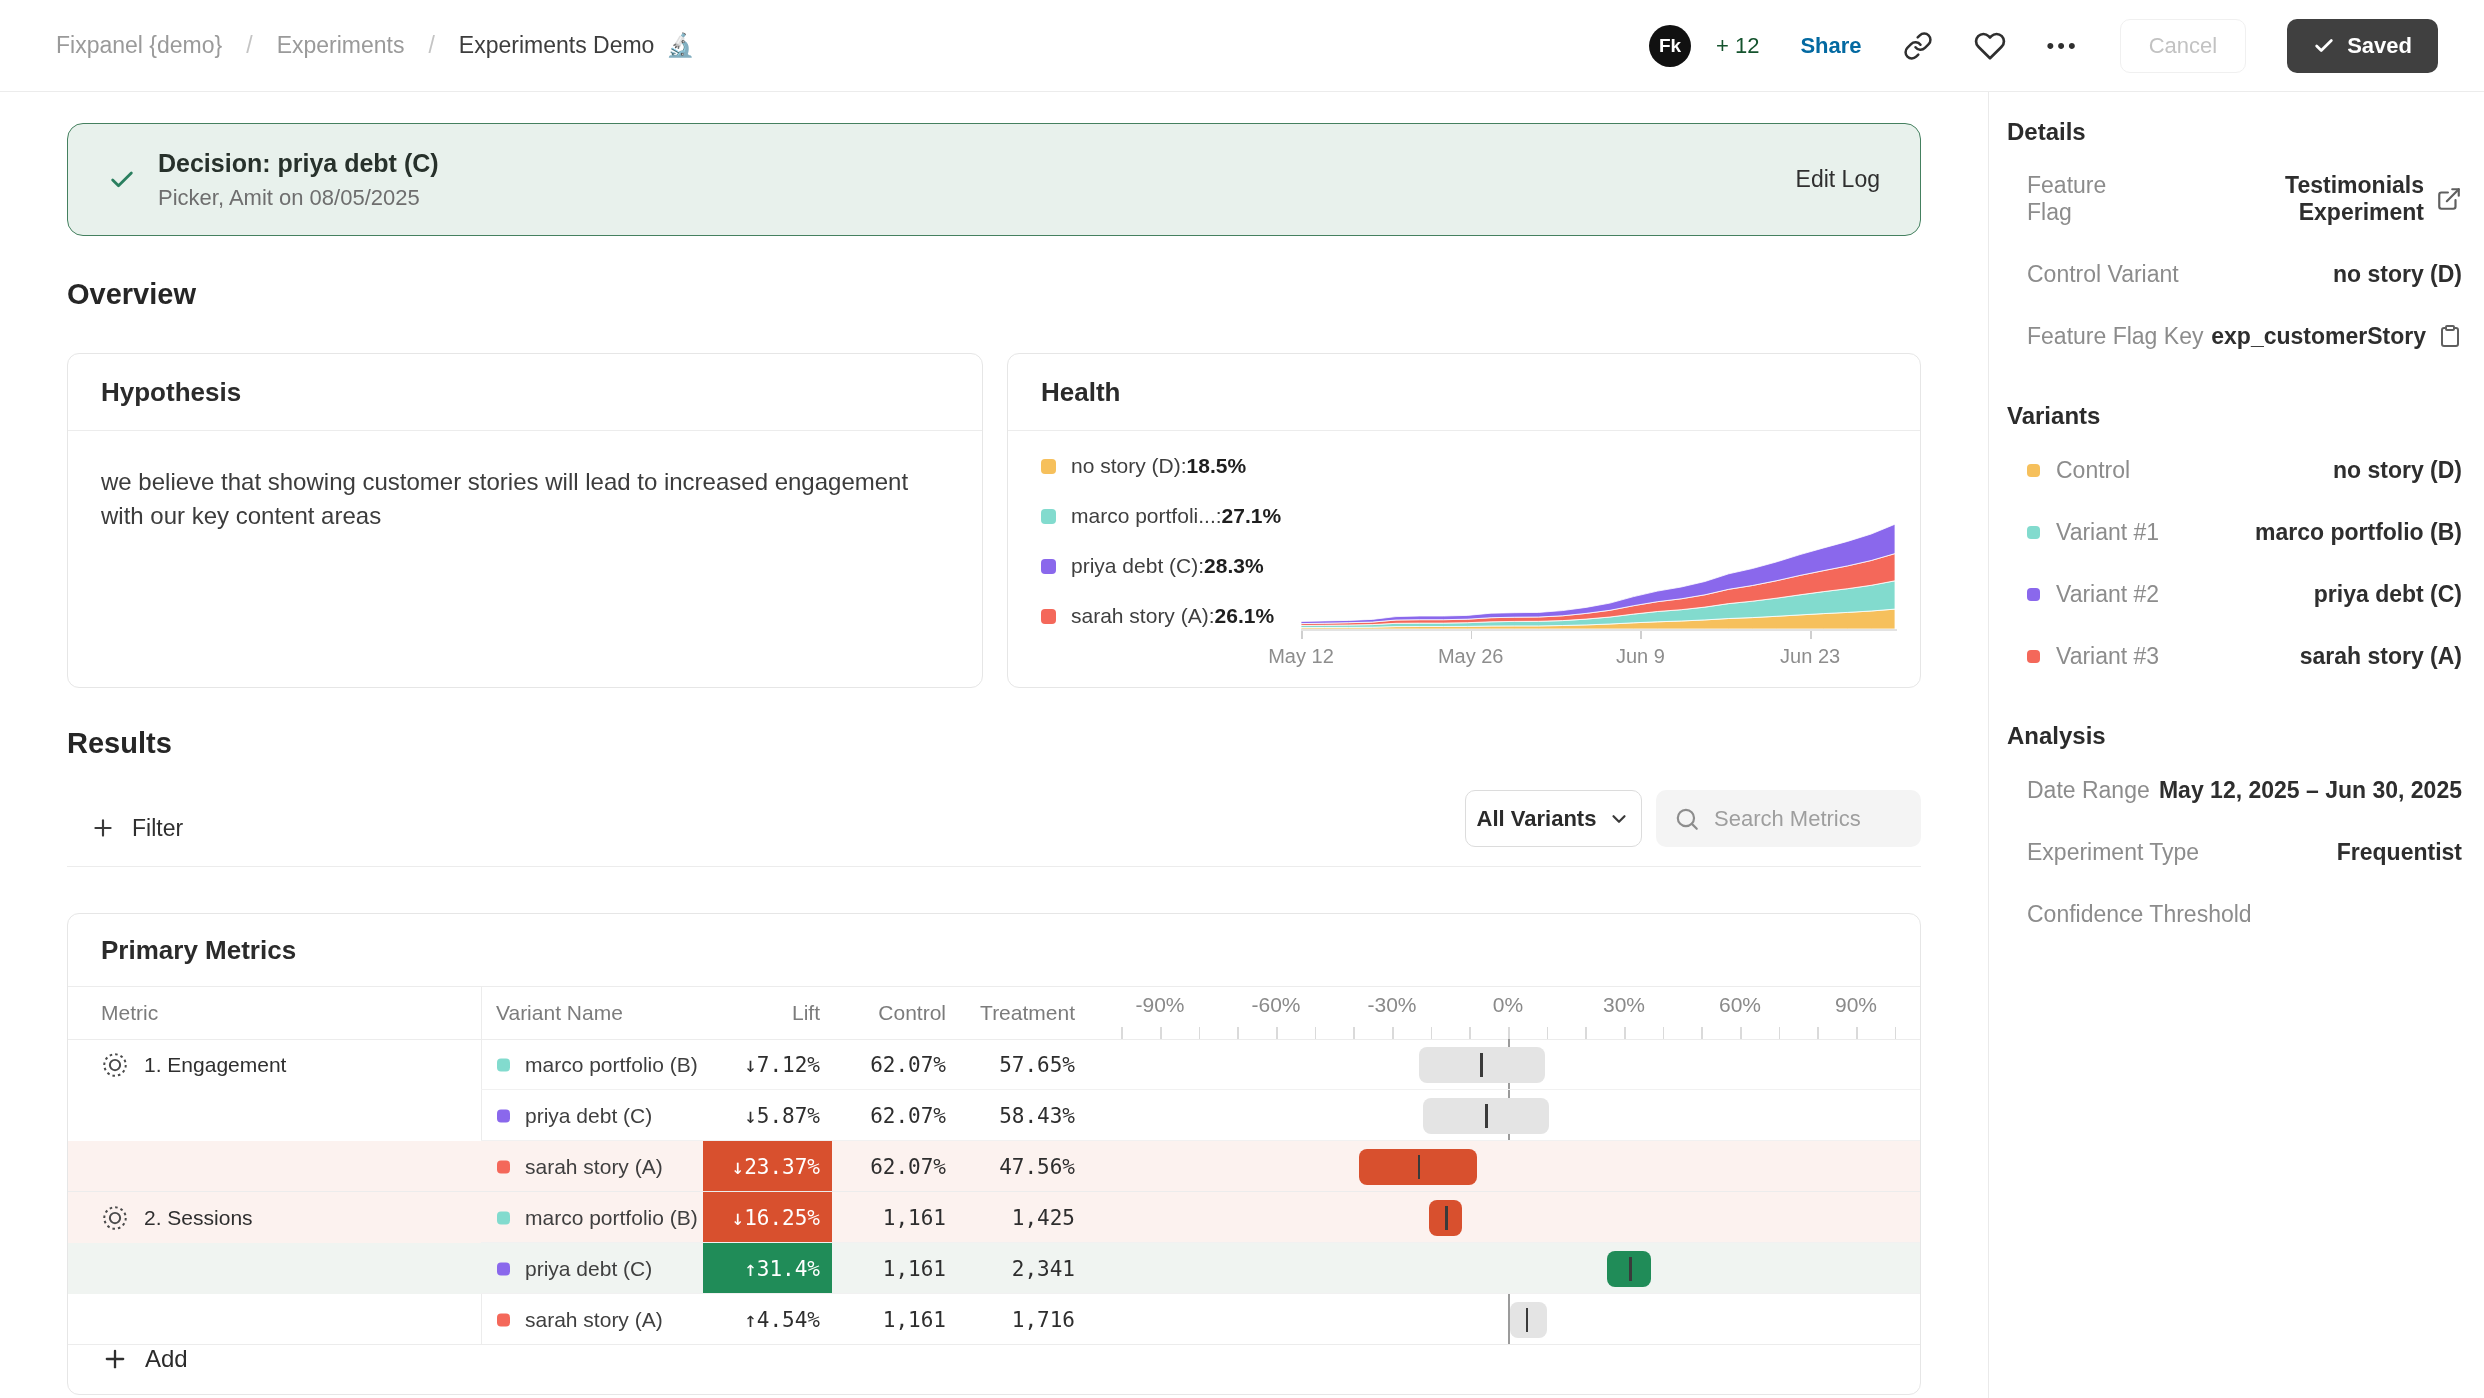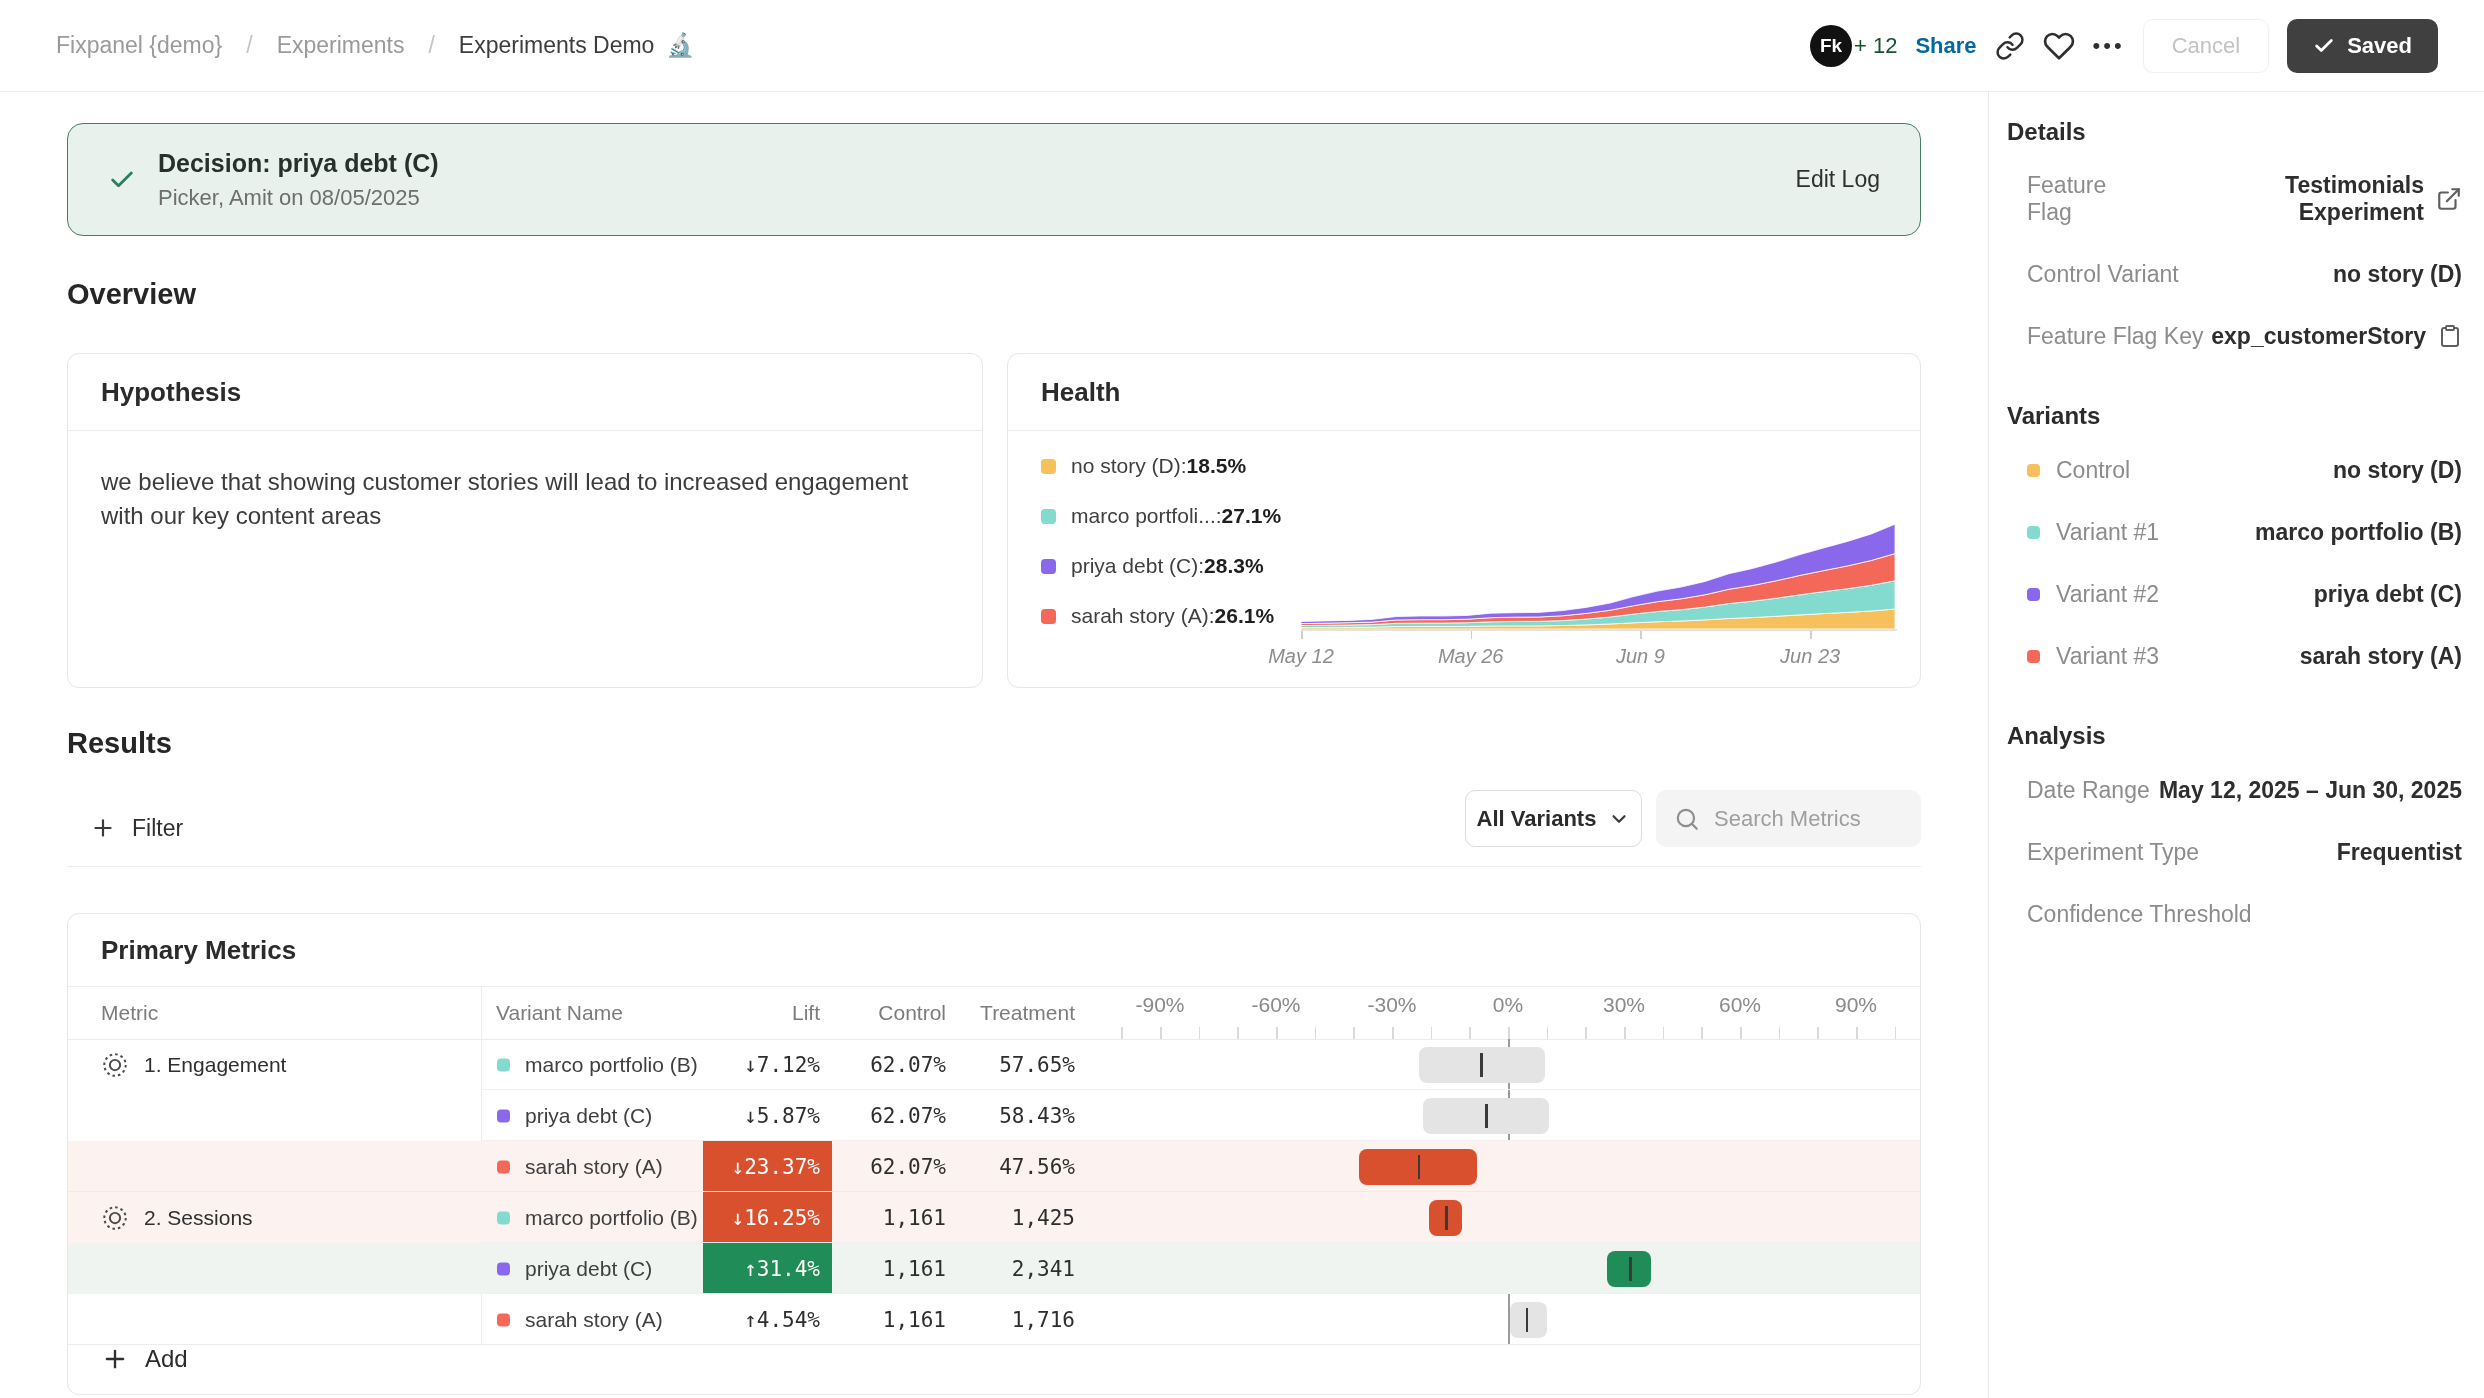--- a/index.html
+++ b/index.html
@@ -8,21 +8,21 @@
          font-family:"Liberation Sans", sans-serif; color:#2f2f2f; }
   svg.ic { display:block; }
 
   
   .topbar { position:absolute; top:0; left:0; width:2484px; height:92px;
             border-bottom:1px solid #ececec; display:flex; align-items:center; padding:0 46px 0 56px; }
   .crumbs { display:flex; align-items:center; gap:24px; font-size:23px; }
   .crumb-muted { color:#9a9a9a; }
   .crumb-sep { color:#c4c4c4; }
   .crumb-current { color:#3d3d3d; font-weight:500; }
-  .tb-right { margin-left:auto; display:flex; align-items:center; gap:18px; }
+  .tb-right { margin-left:auto; display:flex; align-items:center; gap:41px; }
   .avatar { width:42px; height:42px; border-radius:50%; background:#111; color:#fff;
             display:flex; align-items:center; justify-content:center; font-weight:700; font-size:19px; }
   .collab { font-size:22px; color:#14532d; margin-left:-16px; }
   .share { font-size:22px; font-weight:600; color:#0369a1; cursor:pointer; }
   .tb-icon { color:#2f2f2f; cursor:pointer; display:flex; }
   .dots { font-size:22px; letter-spacing:3px; color:#2f2f2f; cursor:pointer; }
   .btn-cancel { min-width:112px; height:54px; padding:0 28px; border:1px solid #f0f0f0; border-radius:10px;
                 background:#fff; color:#c2c2c2; font-size:22px; display:flex; align-items:center; justify-content:center; }
   .btn-saved { min-width:148px; height:54px; padding:0 26px; border:none; border-radius:10px;
                color:#fff; font-size:22px; font-weight:600; display:flex; align-items:center; justify-content:center; gap:12px; }
@@ -49,21 +49,21 @@
   .legend { position:absolute; left:33px; top:100px; }
   .lg-item { display:flex; align-items:center; margin-bottom:26px; }
   .lg-sw { width:15px; height:15px; border-radius:4px; margin-right:15px; }
   .lg-label { font-size:21px; color:#3f3f3f; }
   .lg-val { font-size:21px; font-weight:700; color:#1f1f1f; }
   .hchart { position:absolute; left:293px; top:167px; width:594px; height:108px; }
   .haxis { position:absolute; left:293px; top:275px; width:596px; height:2px; background:#e3e3e3; }
   .hticks { position:absolute; left:293px; top:277px; width:594px; height:8px; }
   .htick { position:absolute; top:0; width:1.5px; height:8px; background:#cfcfcf; }
   .hlabels { position:absolute; left:293px; top:291px; width:594px; height:24px; }
-  .hlabel { position:absolute; transform:translateX(-50%); font-size:20px; color:#8d8d8d; white-space:nowrap;font-style:italic; }
+  .hlabel { position:absolute; transform:translateX(-50%); font-size:20px; color:#8d8d8d; white-space:nowrap; }
 
   
   .filter { position:absolute; left:90px; top:800px; height:56px; display:flex; align-items:center; gap:16px;
             font-size:23px; color:#2f2f2f; cursor:pointer; }
   .dd-variants { position:absolute; left:1465px; top:790px; width:177px; height:57px; border:1px solid #dcdcdc;
                  border-radius:10px; background:#fff; display:flex; align-items:center; justify-content:center; gap:12px;
                  font-size:22px; font-weight:600; color:#2b2b2b; cursor:pointer; }
   .search-box { position:absolute; left:1656px; top:790px; width:265px; height:57px; background:#f4f4f4;
                 border-radius:10px; display:flex; align-items:center; padding:0 18px; gap:14px; }
   .search-box input { border:none; outline:none; background:transparent; font-size:22px; width:180px;

